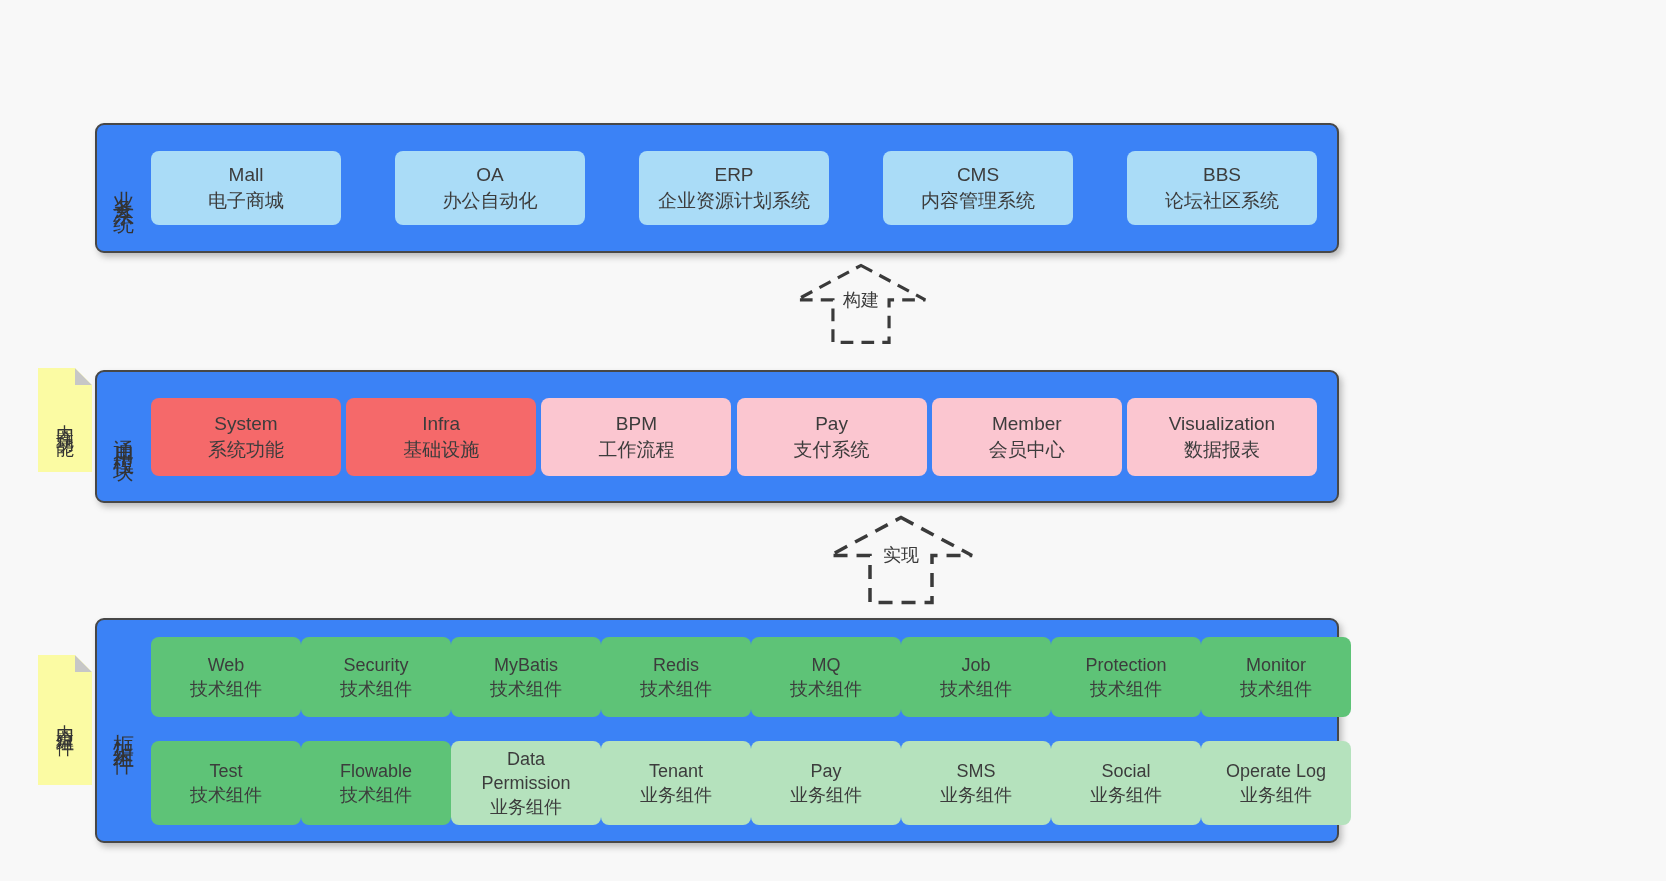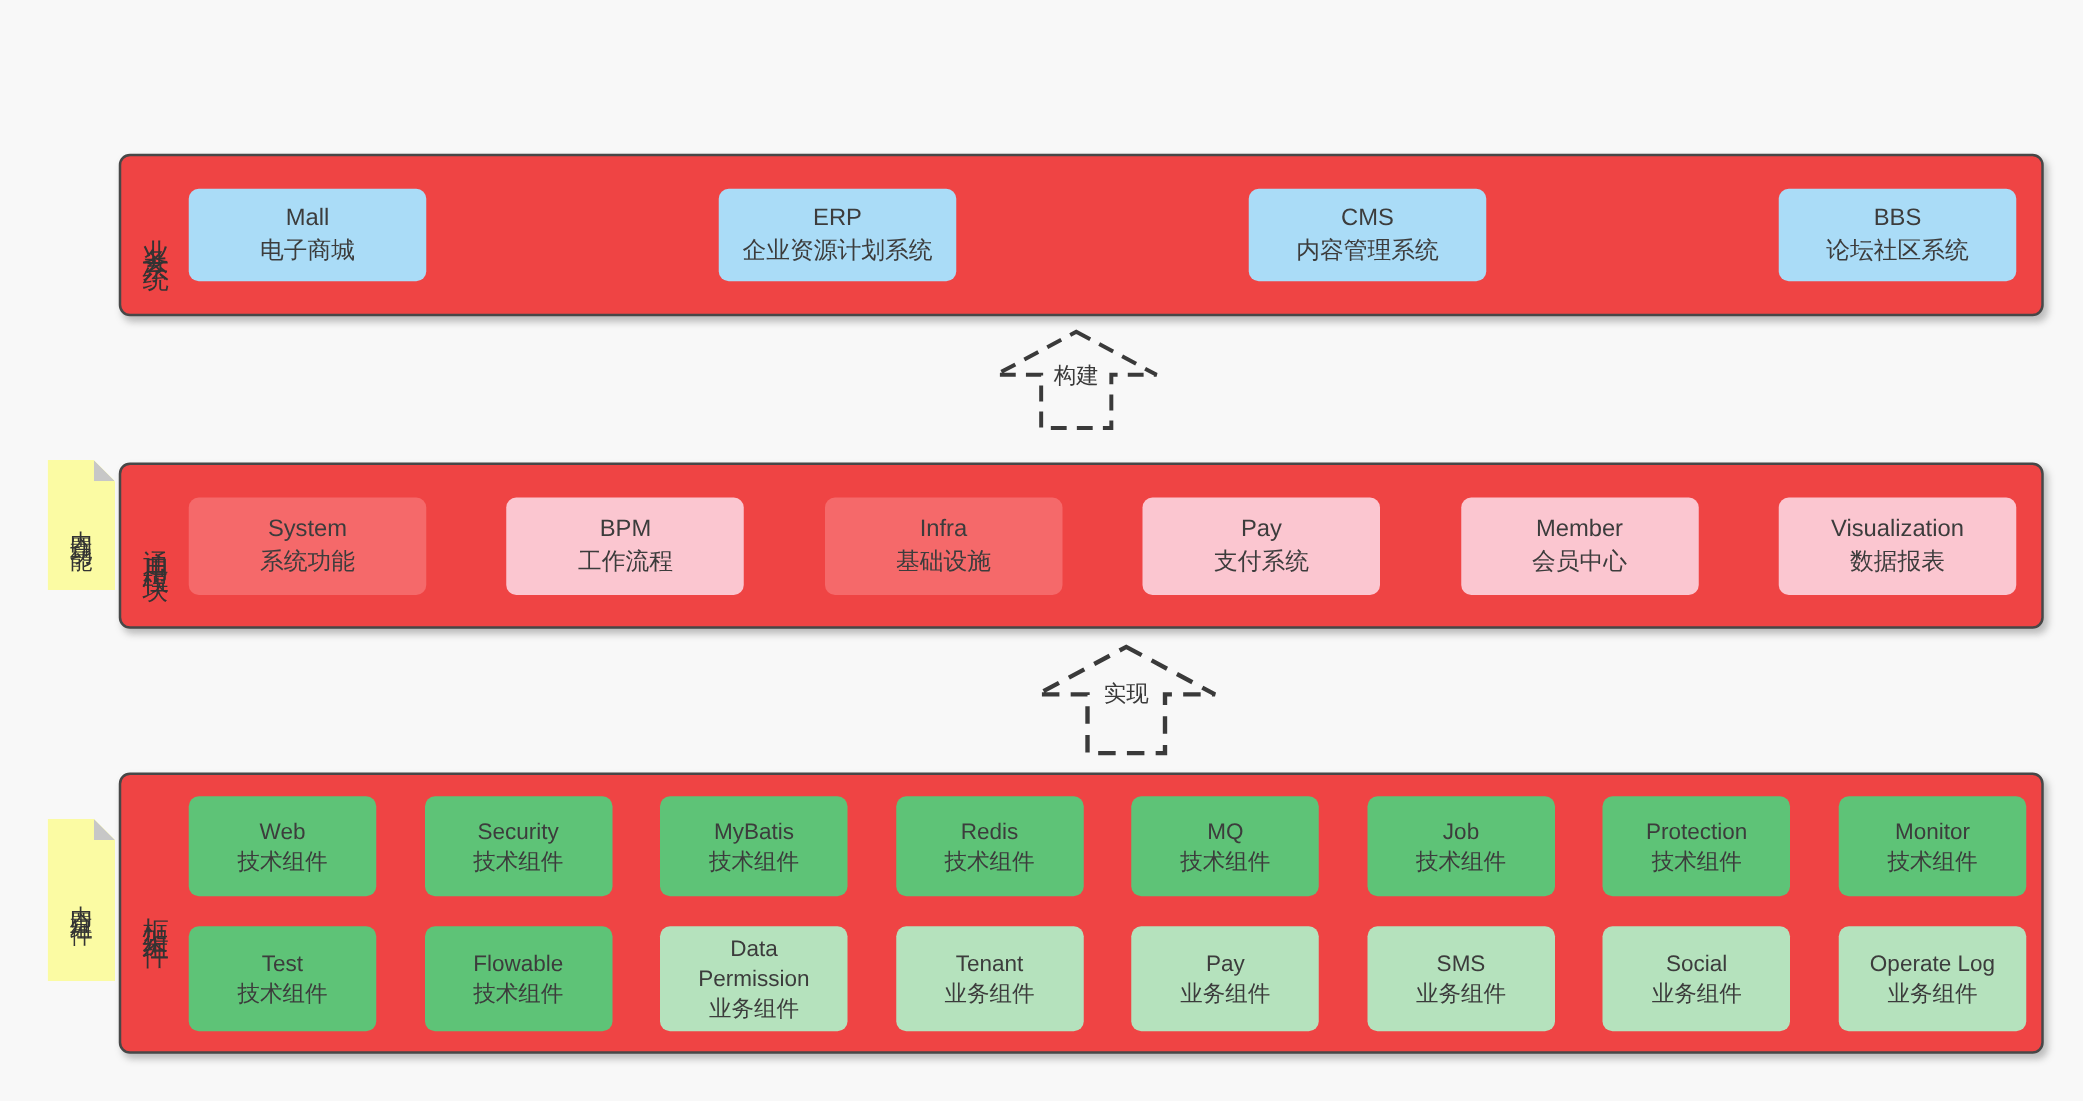--- a/index.html
+++ b/index.html
@@ -1,22 +1,22 @@
 <!DOCTYPE html>
 <html><head>
 <meta charset="utf-8">
 <style>
   html,body{margin:0;padding:0;background:#f8f8f8;}
   .stage{
     position:relative;width:1666px;height:881px;background:#f8f8f8;overflow:hidden;
     font-family:"Liberation Sans","DejaVu Sans",sans-serif;color:#3a3a3a;
   }
   .panel{
-    position:absolute;left:95px;width:1540px;box-sizing:border-box;
-    background:#ef4444;border:2px solid #474747;border-radius:9px;
+    position:absolute;left:95px;width:1244px;box-sizing:border-box;
+    background:#3b82f6;border:2px solid #474747;border-radius:9px;
     box-shadow:3px 4px 6px rgba(90,90,90,.38);
     display:flex;align-items:stretch;
   }
   .panel-business{top:123px;height:130px;}
   .panel-modules{top:370px;height:133px;}
   .panel-components{top:618px;height:225px;}
   .vlabel-wrap{width:54px;display:flex;align-items:center;justify-content:center;flex:0 0 auto;}
   .vlabel{
     writing-mode:vertical-rl;text-orientation:upright;
     font-size:21px;letter-spacing:7px;color:#333;line-height:1;white-space:nowrap;
@@ -69,20 +69,24 @@
   <div class="panel panel-business">
     <div class="vlabel-wrap">
       <div class="vlabel">业务系统</div>
     </div>
     <div class="boxes">
       <div class="box blue">
         <span class="box-name">Mall</span>
         <span class="box-desc">电子商城</span>
       </div>
       <div class="box blue">
+        <span class="box-name">OA</span>
+        <span class="box-desc">办公自动化</span>
+      </div>
+      <div class="box blue">
         <span class="box-name">ERP</span>
         <span class="box-desc">企业资源计划系统</span>
       </div>
       <div class="box blue">
         <span class="box-name">CMS</span>
         <span class="box-desc">内容管理系统</span>
       </div>
       <div class="box blue">
         <span class="box-name">BBS</span>
         <span class="box-desc">论坛社区系统</span>
@@ -103,27 +107,27 @@
 
   <div class="panel panel-modules">
     <div class="vlabel-wrap">
       <div class="vlabel">通用模块</div>
     </div>
     <div class="boxes">
       <div class="box red">
         <span class="box-name">System</span>
         <span class="box-desc">系统功能</span>
       </div>
-      <div class="box pink">
-        <span class="box-name">BPM</span>
-        <span class="box-desc">工作流程</span>
-      </div>
       <div class="box red">
         <span class="box-name">Infra</span>
         <span class="box-desc">基础设施</span>
+      </div>
+      <div class="box pink">
+        <span class="box-name">BPM</span>
+        <span class="box-desc">工作流程</span>
       </div>
       <div class="box pink">
         <span class="box-name">Pay</span>
         <span class="box-desc">支付系统</span>
       </div>
       <div class="box pink">
         <span class="box-name">Member</span>
         <span class="box-desc">会员中心</span>
       </div>
       <div class="box pink">

